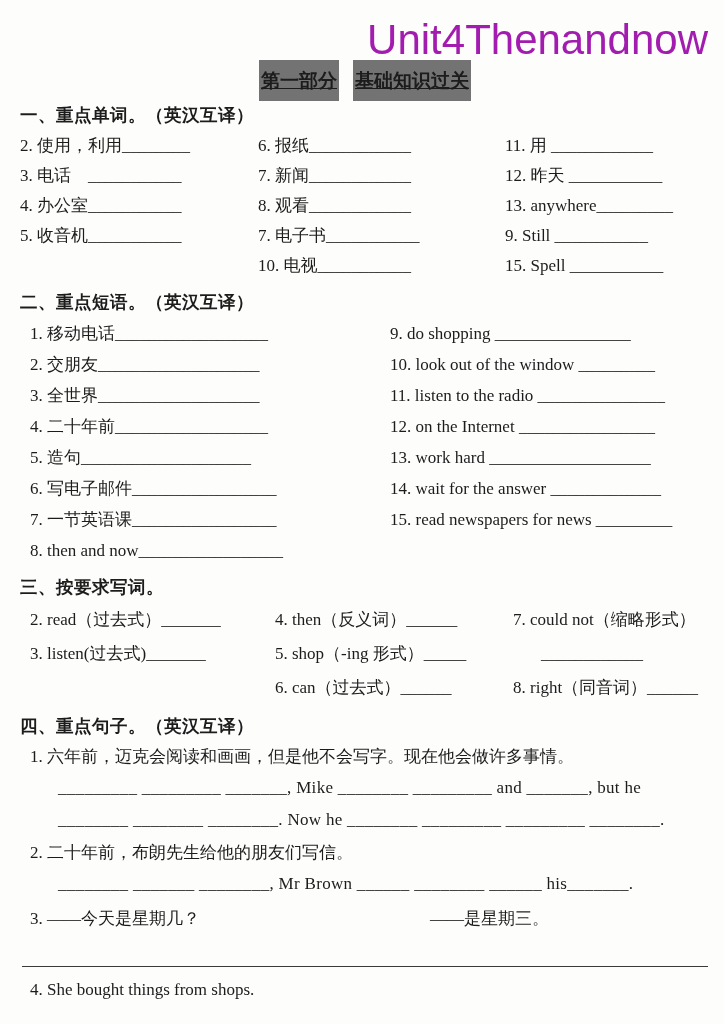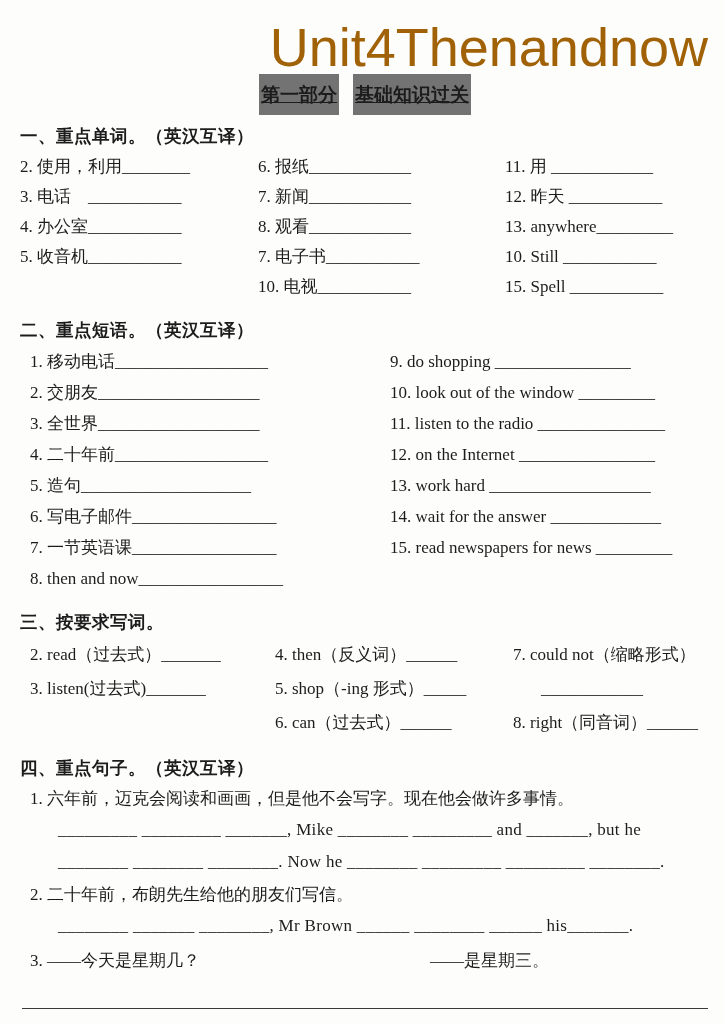--- a/index.html
+++ b/index.html
@@ -11,44 +11,44 @@
     background:#fdfdfc;
     color:#1c1c1c;
     font-family:"Liberation Serif", serif;
     font-size:17px;
     overflow:hidden;
     box-sizing:border-box;
     padding:10px 14px 0 20px;
   }
   .doc-title{
     font-family:"Liberation Sans", sans-serif;
-    font-size:54px;
+    font-size:42px;
     font-weight:400;
     text-align:right;
     letter-spacing:0px;
     margin:6px 2px 4px 0;
-    color:#a16207;
+    color:#a21caf;
     white-space:nowrap;
   }
   .part-header{
     text-align:center;
     font-weight:bold;
     font-size:19px;
     margin:2px 0 8px 0;
   }
   .part-header .hl{
     background:#737373;
     padding:10px 2px;
     text-decoration:underline;
   }
   .part-gap{display:inline-block;width:14px;}
   .sec-heading{
     font-weight:bold;
     font-size:17.5px;
-    margin:16px 0 4px 0;
+    margin:9px 0 4px 0;
     letter-spacing:0.5px;
   }
   .words-grid{
     display:grid;
     grid-template-columns:238px 247px 1fr;
   }
   .words-grid .item{line-height:30px;white-space:nowrap;}
   .phrases-grid{
     display:grid;
     grid-template-columns:360px 1fr;
@@ -109,21 +109,21 @@
       <div class="item">6. 报纸____________</div>
       <div class="item">7. 新闻____________</div>
       <div class="item">8. 观看____________</div>
       <div class="item">7. 电子书___________</div>
       <div class="item">10. 电视___________</div>
     </div>
     <div class="col">
       <div class="item">11. 用 ____________</div>
       <div class="item">12. 昨天 ___________</div>
       <div class="item">13. anywhere_________</div>
-      <div class="item">10. Still ___________</div>
+      <div class="item">9. Still ___________</div>
       <div class="item">15. Spell ___________</div>
     </div>
   </div>
 
   <div class="sec-heading">二、重点短语。（英汉互译）</div>
   <div class="phrases-grid">
     <div class="col">
       <div class="item">1. 移动电话__________________</div>
       <div class="item">2. 交朋友___________________</div>
       <div class="item">3. 全世界___________________</div>

